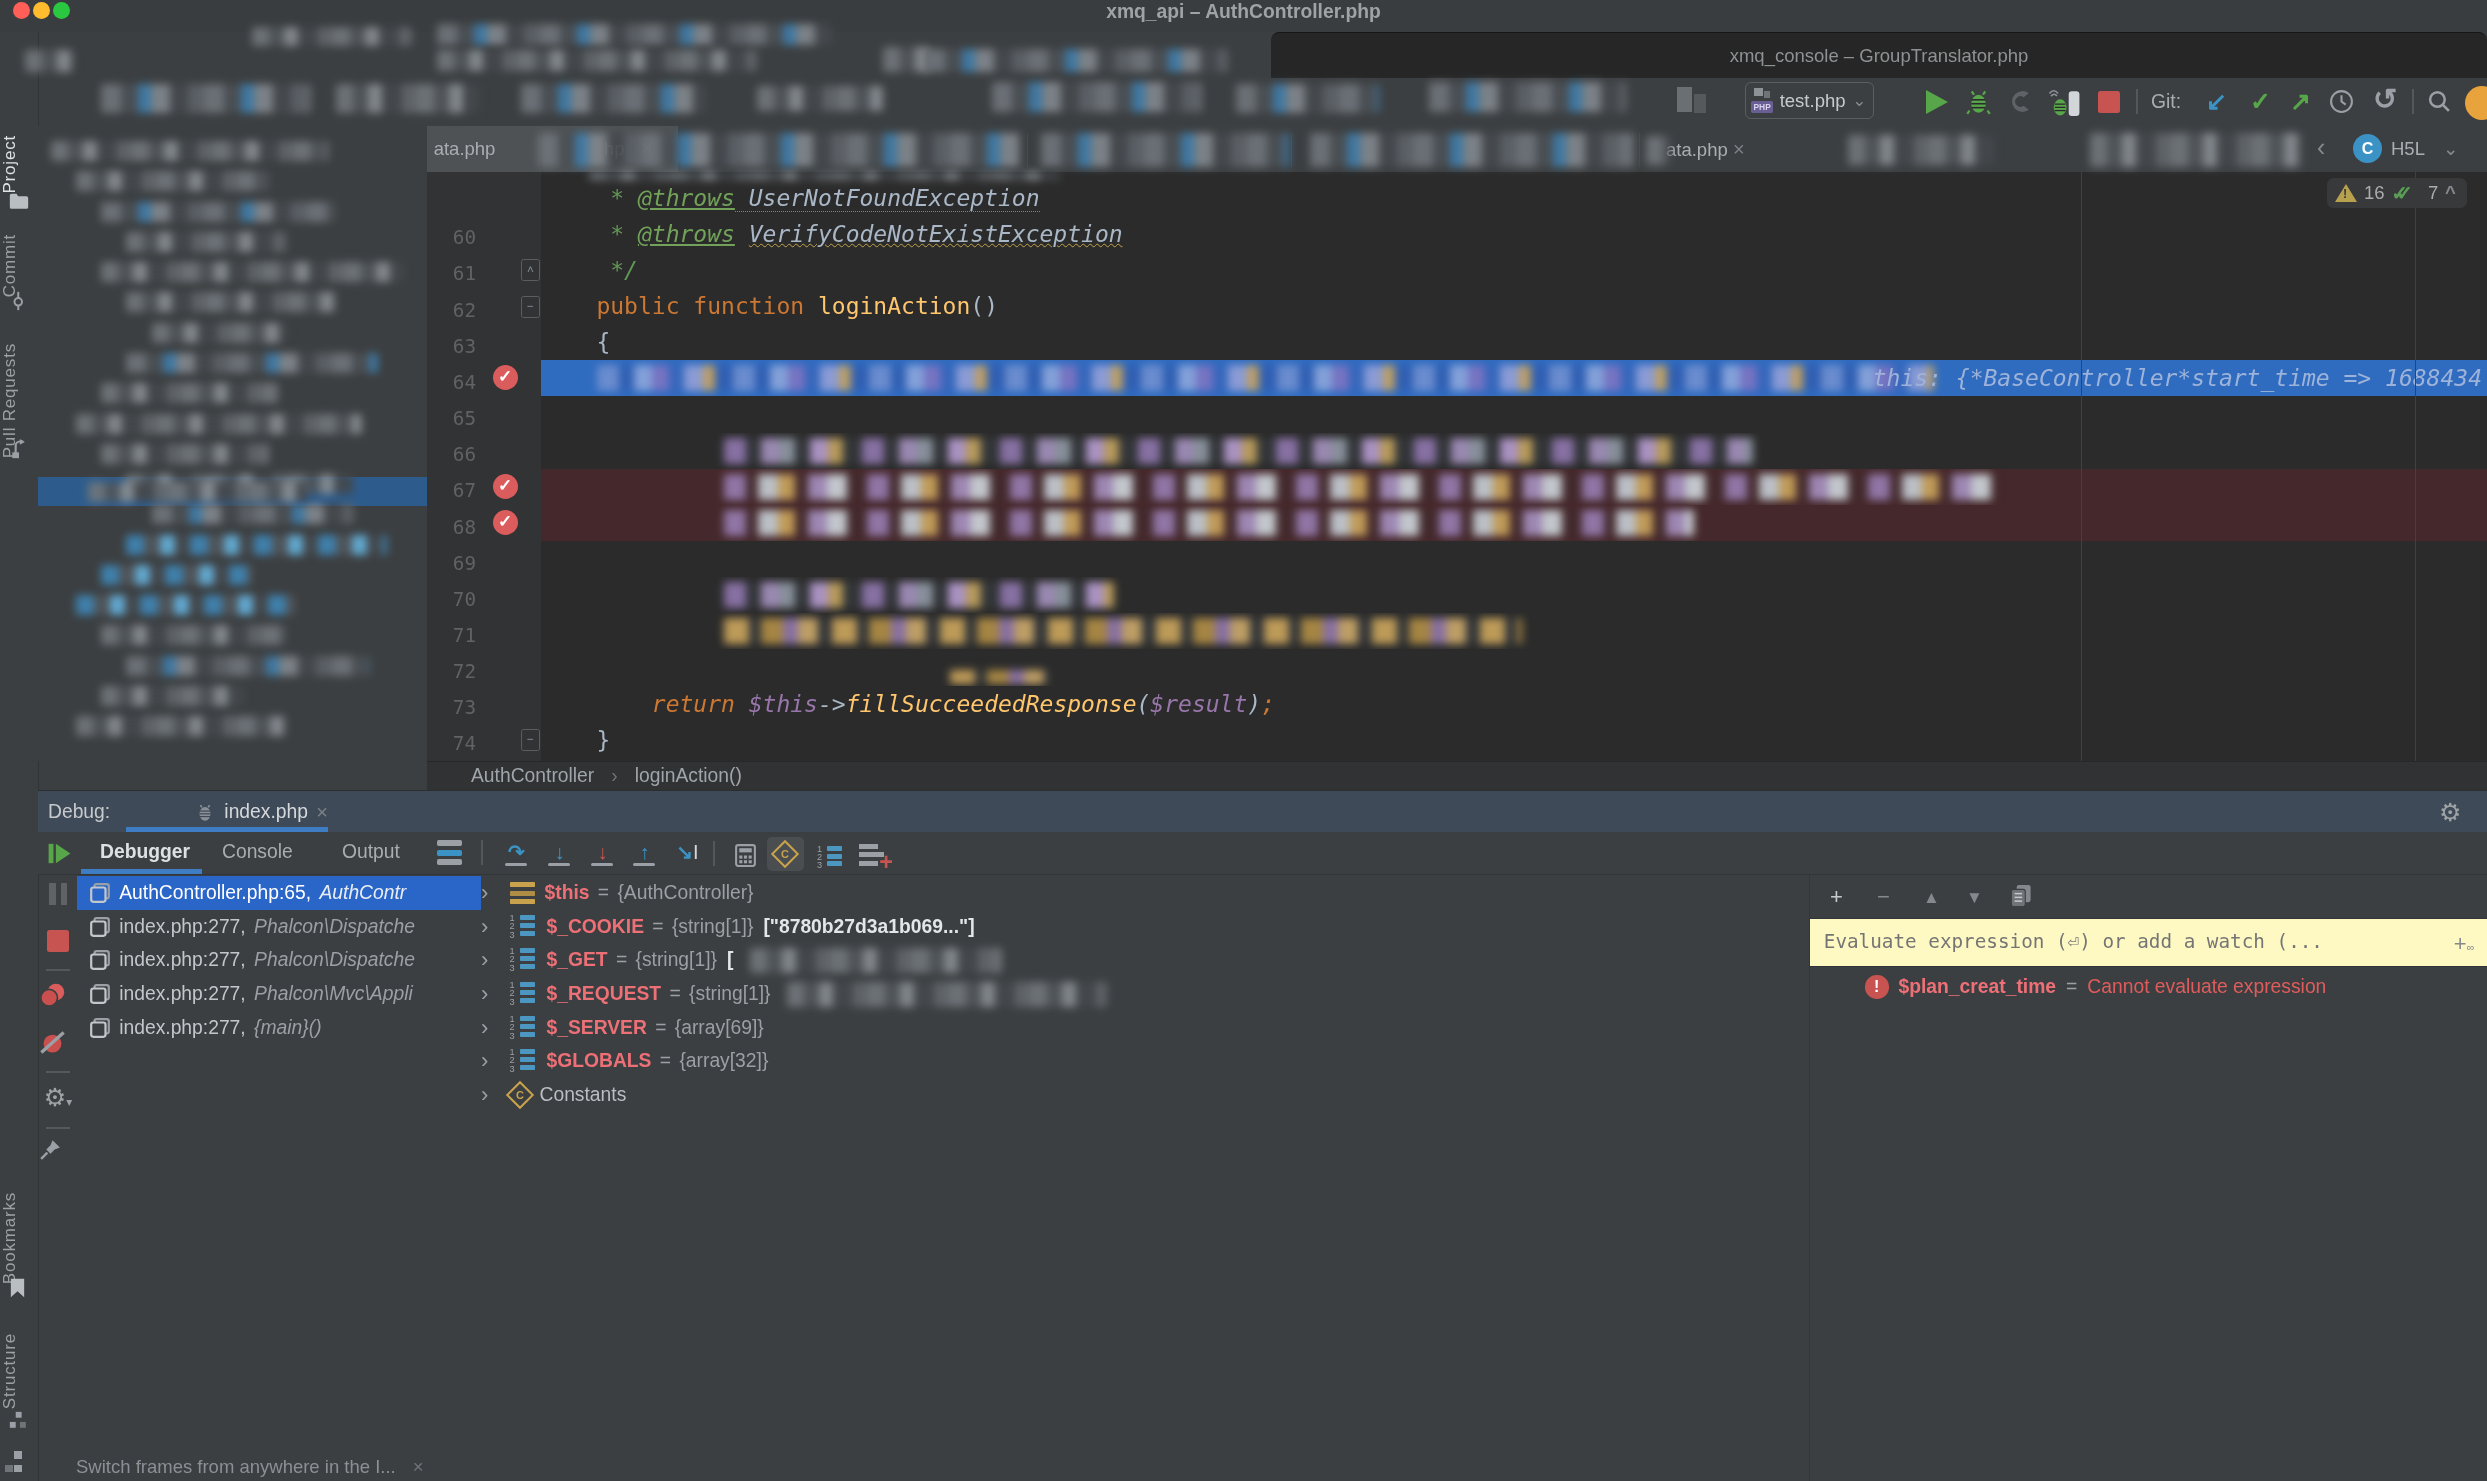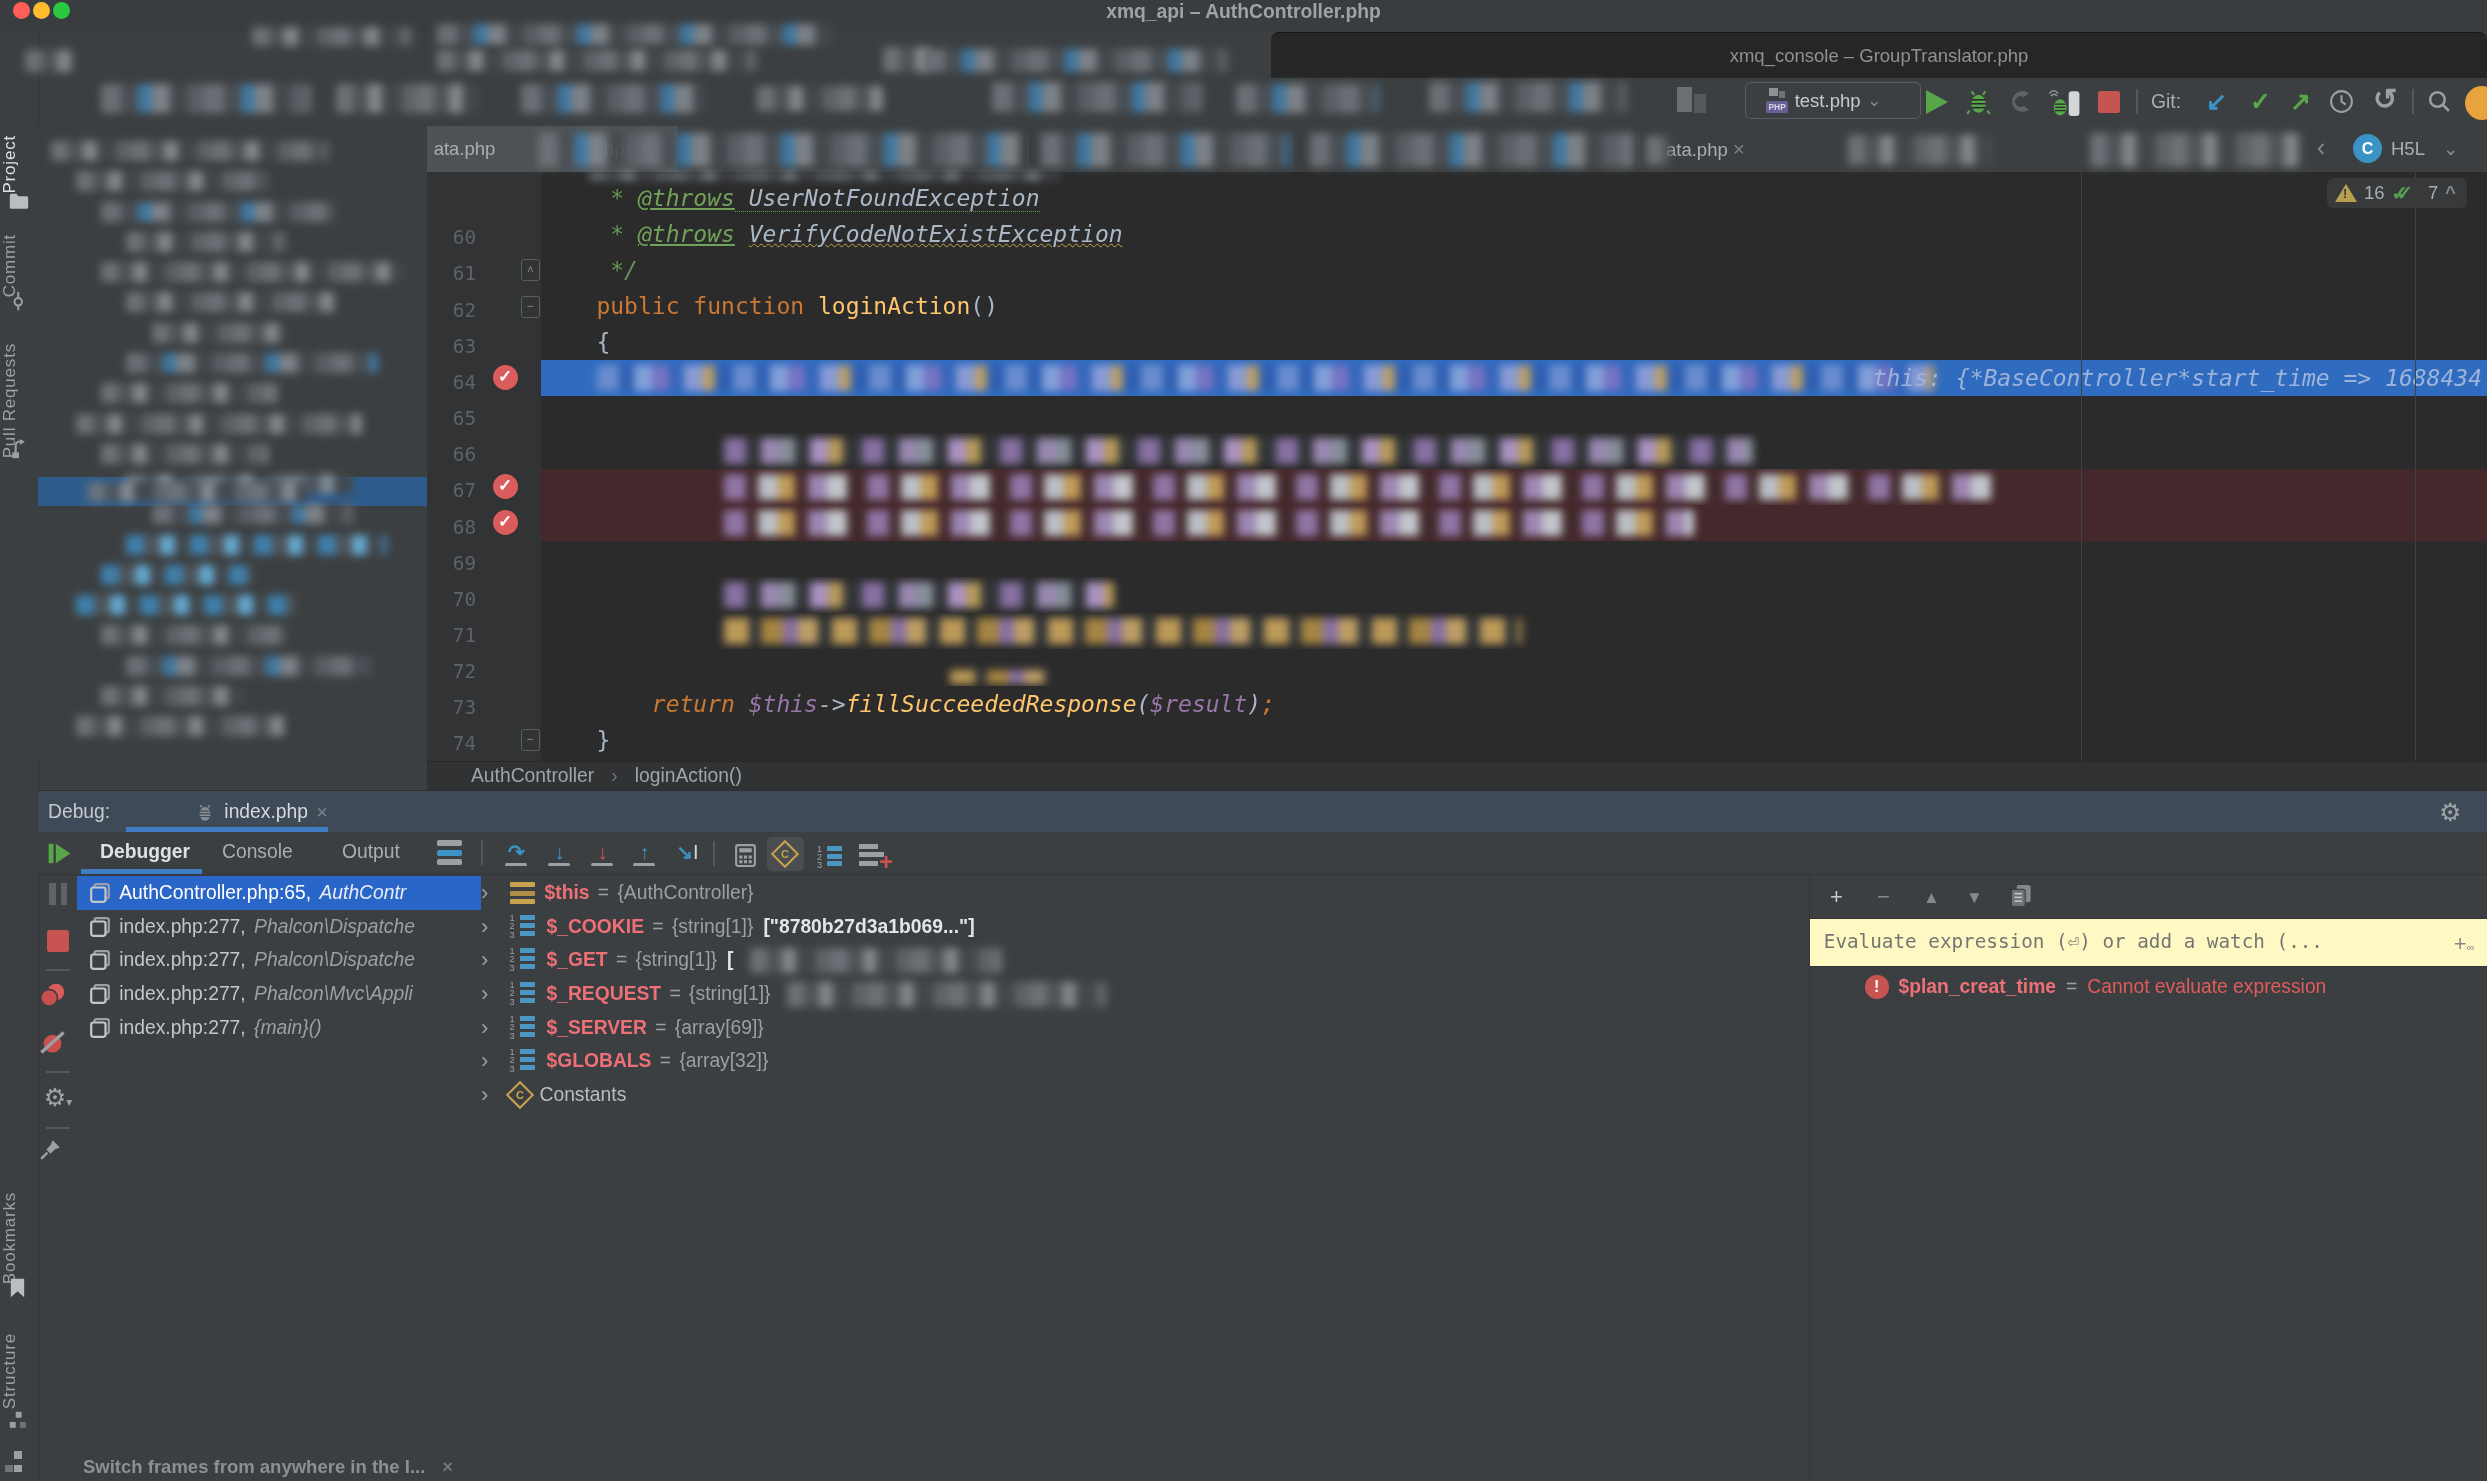--- a/index.html
+++ b/index.html
@@ -16,22 +16,22 @@
   .pal-pb{background:repeating-linear-gradient(90deg,#6f8fd0 0 22px,#2f5eb2 22px 37px,#8ba6dc 37px 55px,#7c74c2 55px 72px,#3566bb 72px 87px,#93a0d8 87px 106px,#caa45c 106px 118px,#2f5eb2 118px 136px);}
   .pal-teal{background:repeating-linear-gradient(90deg,#3f86b5 0 18.5px,#51565b 18.5px 34px,#65b1dd 34px 49px,#44484c 49px 64px);}
   
   .titlebar{left:0;top:0;width:2487px;height:32px;background:#3a3d3f;}
   .light{width:17px;height:17px;border-radius:50%;top:1.7px;}
   .wtitle{width:100%;text-align:center;top:0.8px;font-size:19.3px;font-weight:bold;color:#9fa3a6;}
   .console-win{left:1271px;top:32px;width:1216px;height:45px;background:#262626;
                border-radius:8.4px 8.4px 0 0;border-top:0.8px solid #161616;}
   .console-title{width:100%;text-align:center;top:11.8px;font-size:18.5px;color:#8f9294;}
   
-  .runbox{left:1745px;top:82px;width:176px;height:37px;border:1.7px solid #5a5e61;border-radius:5.9px;
-          display:flex;align-items:center;gap:6.7px;padding:0 20px;box-sizing:border-box;}
+  .runbox{left:1745px;top:82px;width:129px;height:37px;border:1.7px solid #5a5e61;border-radius:5.9px;
+          display:flex;align-items:center;gap:6.7px;padding:0 5px;box-sizing:border-box;}
   .phpicon{width:22px;height:25px;position:relative;}
   .phpicon .sq{position:absolute;background:#8c9296;width:8.4px;height:8.4px;left:3.4px;top:0;}
   .phpicon .sq2{left:12.6px;top:3.4px;width:6.7px;height:6.7px;background:#6f7477;position:absolute;}
   .phpicon .tag{position:absolute;bottom:0;left:0;background:#6a5f94;color:#d8d4ec;font-size:8.4px;
                 font-weight:bold;padding:0.8px 2.5px;border-radius:1.7px;}
   .runlabel{font-size:18.5px;color:#c7cacd;}
   .tbtn{top:87px;width:29px;height:29px;display:flex;align-items:center;justify-content:center;}
   .play{width:0;height:0;border-left:22px solid #57a64a;border-top:12.6px solid transparent;border-bottom:12.6px solid transparent;}
   .stopsq{width:22px;height:22px;background:#c75450;border-radius:2.5px;}
   .gitarrow{font-size:25px;font-weight:bold;line-height:29px;}
@@ -115,21 +115,21 @@
   .constico span{transform:rotate(-45deg);color:#c8a24c;font-size:11px;font-weight:bold;}
   .watchpanel{left:1809px;top:874px;width:678px;height:607px;border-left:0.8px solid #34373a;}
   .wico{position:absolute;top:10px;font-size:22px;color:#85898d;}
   .winput{position:absolute;left:0;top:44px;width:678px;height:49px;background:#fef9c3;
           border-top:0.8px solid #313438;border-bottom:0.8px solid #313438;box-sizing:border-box;}
   .winput input{width:589px;background:transparent;border:none;outline:none;color:#7f858a;
                 font-family:"DejaVu Sans Mono",monospace;font-size:19.3px;margin:10px 0 0 11.8px;}
   .werr{position:absolute;left:55px;top:101px;display:flex;align-items:center;gap:10px;font-size:19.3px;}
   .erricon{width:23.5px;height:23.5px;border-radius:50%;background:#c75450;color:#fff;font-weight:bold;
            font-size:16px;text-align:center;line-height:23.5px;}
-  .statushint{left:83px;top:1456px;font-size:18.5px;color:#8a9095;font-weight:bold;}
+  .statushint{left:76px;top:1456px;font-size:18.5px;color:#8a9095;}
   .watermark{right:49px;top:1322px;font-size:81px;font-weight:bold;color:#e4e7ea;letter-spacing:2.5px;
              font-family:"Liberation Sans",sans-serif;}
   .gearglyph{color:#9fa3a6;font-size:25px;}
   svg{display:block;}
 </style>
 </head>
 <body>
 
 <div id="app">
 

